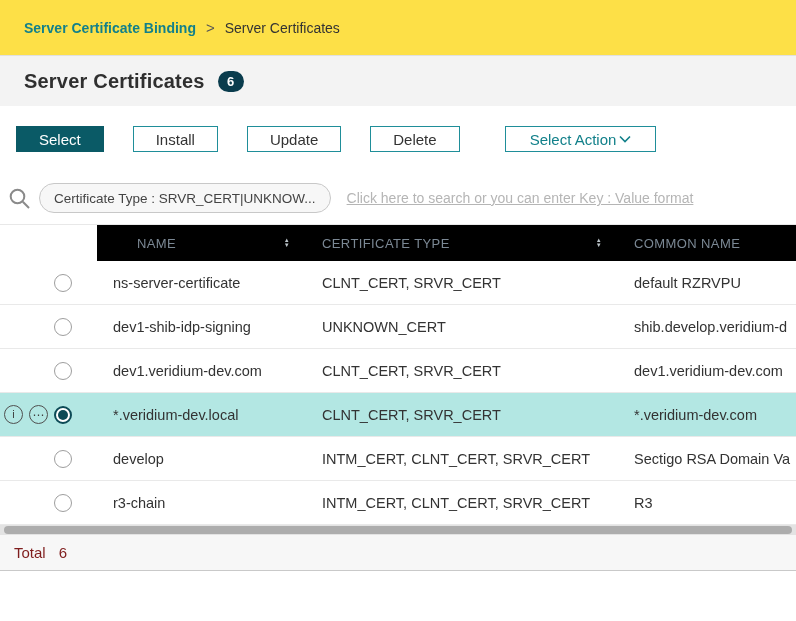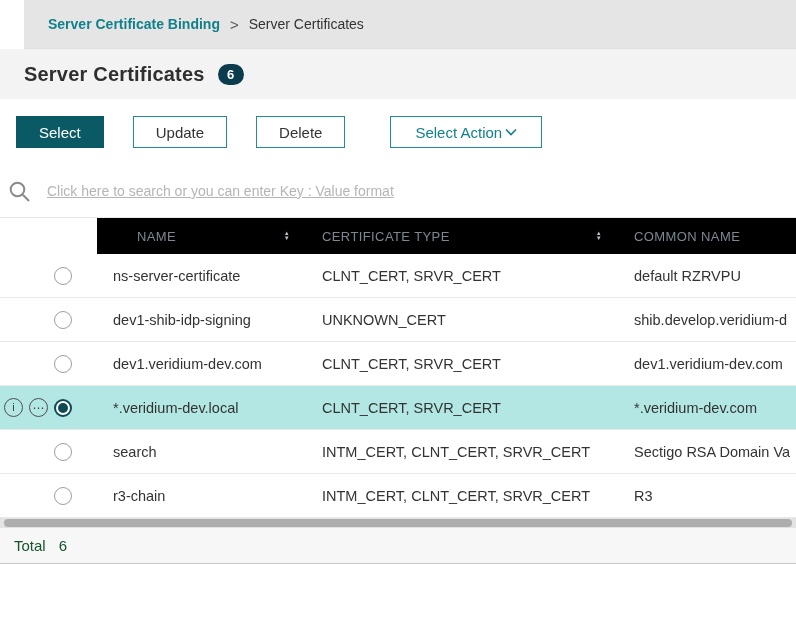--- a/index.html
+++ b/index.html
@@ -5,28 +5,27 @@
   * { box-sizing: border-box; margin: 0; padding: 0; }
   html, body { width: 796px; height: 621px; overflow: hidden; }
   body {
     font-family: "Liberation Sans", sans-serif;
     background: #ffffff;
     color: #333333;
   }
 
   
   .breadcrumb-bar {
-    height: 49px;
+    height: 56px;
     display: flex;
     align-items: center;
     gap: 10px;
     padding-left: 24px;
     border-bottom: 1px solid #e0e0e0;
-    background: #e5e5e5;
-    margin-left: 24px;
+    background: #fde047;
   }
   .bc-link { color: #12808a; font-size: 14px; font-weight: 700; text-decoration: none; cursor: pointer; }
   .bc-sep { color: #555555; font-size: 15px; }
   .bc-current { color: #333333; font-size: 14px; }
 
   
   .title-bar {
     height: 50px;
     background: #f3f3f3;
     display: flex;
@@ -48,21 +47,21 @@
   
   .toolbar {
     height: 66px;
     display: flex;
     align-items: center;
     padding-left: 16px;
     gap: 29px;
     background: #ffffff;
   }
   .btn {
-    height: 32px;
+    height: 26px;
     padding: 0 22px;
     font-family: "Liberation Sans", sans-serif;
     font-size: 15px;
     background: #ffffff;
     border: 1px solid #1f8e99;
     color: #333333;
     cursor: pointer;
     display: inline-flex; align-items: center; justify-content: center;
   }
   .btn-primary { background: #0a5a66; border-color: #0a5a66; color: #ffffff; }
@@ -178,60 +177,62 @@
   
   .total-bar {
     height: 36px;
     background: #f7f7f7;
     border-bottom: 1px solid #c9c9c9;
     display: flex;
     align-items: center;
     gap: 13px;
     padding-left: 14px;
     font-size: 15px;
-    color: #14532d;
+    color: #7f1d1d;
   }
 </style>
 </head>
 <body>
 
 <div>
 
   <div class="breadcrumb-bar">
     <a class="bc-link">Server Certificate Binding</a>
     <span class="bc-sep">&gt;</span>
     <span class="bc-current">Server Certificates</span>
   </div>
 
   <div class="title-bar">
     <h1 class="page-title">Server Certificates</h1>
     <span class="count-badge">6</span>
   </div>
 
   <div class="toolbar">
     <button class="btn btn-primary">Select</button>
+    <button class="btn">Install</button>
     <button class="btn">Update</button>
     <button class="btn">Delete</button>
     <button class="btn btn-action">
       <span>Select Action</span>
       <span class="chev">
         <svg width="12" height="8" viewBox="0 0 12 8">
             <polyline points="1,1.5 6,6.5 11,1.5" fill="none" stroke="#12808a" stroke-width="1.6"></polyline>
           </svg>
       </span>
     </button>
   </div>
 
   <div class="search-row">
     <span class="search-icon">
       <svg width="23" height="23" viewBox="0 0 23 23">
           <circle cx="9.5" cy="9.5" r="6.8" fill="none" stroke="#8a8a8a" stroke-width="2"></circle>
           <line x1="14.8" y1="14.8" x2="21" y2="21" stroke="#8a8a8a" stroke-width="2"></line>
         </svg>
     </span>
+    <span class="filter-chip">Certificate Type : SRVR_CERT|UNKNOW...</span>
     <span class="search-placeholder">Click here to search or you can enter Key : Value format</span>
   </div>
 
   <div class="thead">
     <div class="hcell hgutter"></div>
     <div class="hcell h-name">
       <span>NAME</span>
       <span class="sort">
           <i>▲</i>
           <i>▼</i>
@@ -285,21 +286,21 @@
       </div>
       <div class="cell c-name">*.veridium-dev.local</div>
       <div class="cell c-type">CLNT_CERT, SRVR_CERT</div>
       <div class="cell c-common">*.veridium-dev.com</div>
     </div>
       <div class="trow">
       <div class="cell gutter">
 
         <span class="radio"></span>
       </div>
-      <div class="cell c-name">search</div>
+      <div class="cell c-name">develop</div>
       <div class="cell c-type">INTM_CERT, CLNT_CERT, SRVR_CERT</div>
       <div class="cell c-common">Sectigo RSA Domain Va</div>
     </div>
       <div class="trow">
       <div class="cell gutter">
 
         <span class="radio"></span>
       </div>
       <div class="cell c-name">r3-chain</div>
       <div class="cell c-type">INTM_CERT, CLNT_CERT, SRVR_CERT</div>

